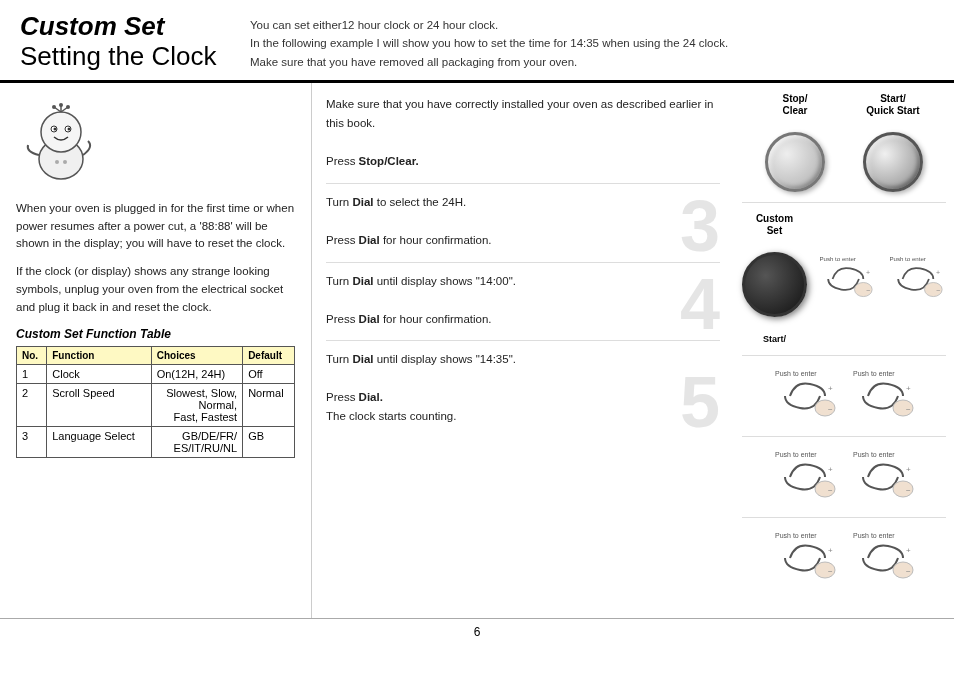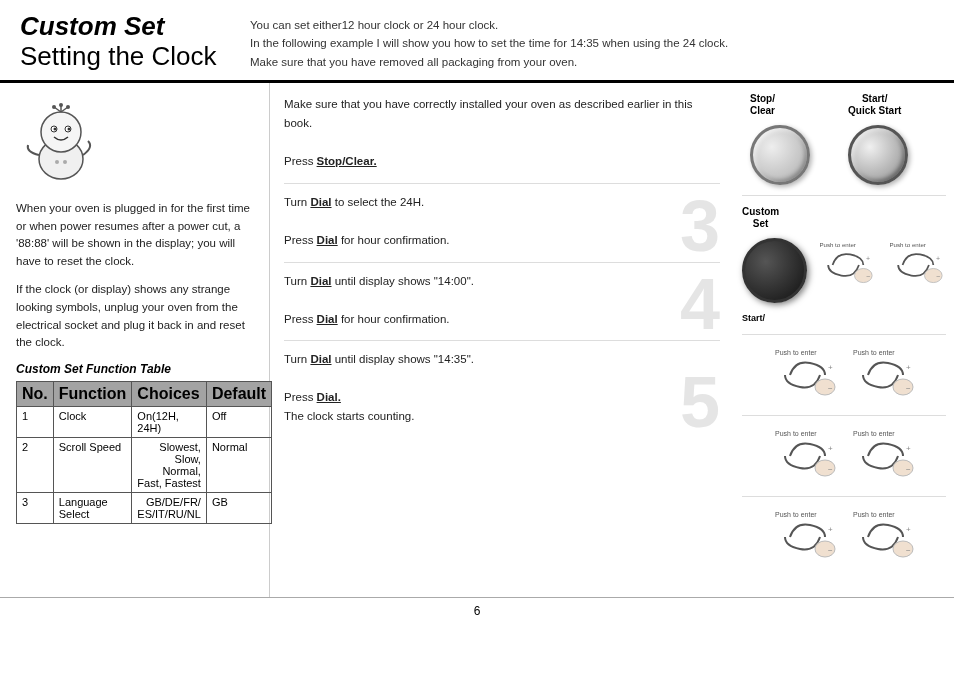--- a/index.html
+++ b/index.html
@@ -42,21 +42,21 @@
     }
 
     
     .main {
       display: flex;
       padding: 0;
     }
 
     
     .left-col {
-      width: 270px;
+      width: 312px;
       padding: 14px 16px;
       border-right: 1px solid #ccc;
       flex-shrink: 0;
     }
     .mascot {
       width: 90px;
       height: 90px;
       margin-bottom: 10px;
     }
     .left-text {
@@ -76,23 +76,23 @@
       border-collapse: collapse;
       font-size: 11px;
     }
     .function-table th, .function-table td {
       border: 1px solid #555;
       padding: 3px 5px;
       text-align: left;
       vertical-align: top;
     }
     .function-table th {
-      background: #a3a3a3;
+      background: #fef9c3;
       font-weight: 700;
-      font-size: 16px;
+      font-size: 10px;
     }
     .function-table td.center {
       text-align: right;
     }
 
     
     .right-side {
       flex: 1;
       display: flex;
     }
@@ -111,21 +111,20 @@
     .step-block:last-child {
       border-bottom: none;
     }
     .step-text {
       font-size: 11.5px;
       line-height: 1.65;
       color: #222;
     }
     .step-text b {
       font-weight: 700;
-      text-decoration: underline;
     }
     .step-num {
       position: absolute;
       right: 0;
       bottom: 0;
       font-size: 72px;
       font-weight: 900;
       color: rgba(180,180,180,0.35);
       line-height: 1;
       user-select: none;
@@ -146,22 +145,22 @@
       border-bottom: 1px solid #ddd;
       align-items: center;
       justify-content: center;
     }
     .btn-row:last-child {
       border-bottom: none;
     }
     .btn-item {
       display: flex;
       flex-direction: column;
-      align-items: flex-start;
-      gap: 8px;
+      align-items: center;
+      gap: 15px;
       width: 90px;
     }
     .btn-label {
       font-size: 10px;
       font-weight: 700;
       text-align: center;
       line-height: 1.2;
     }
     
     .stop-clear-btn {

